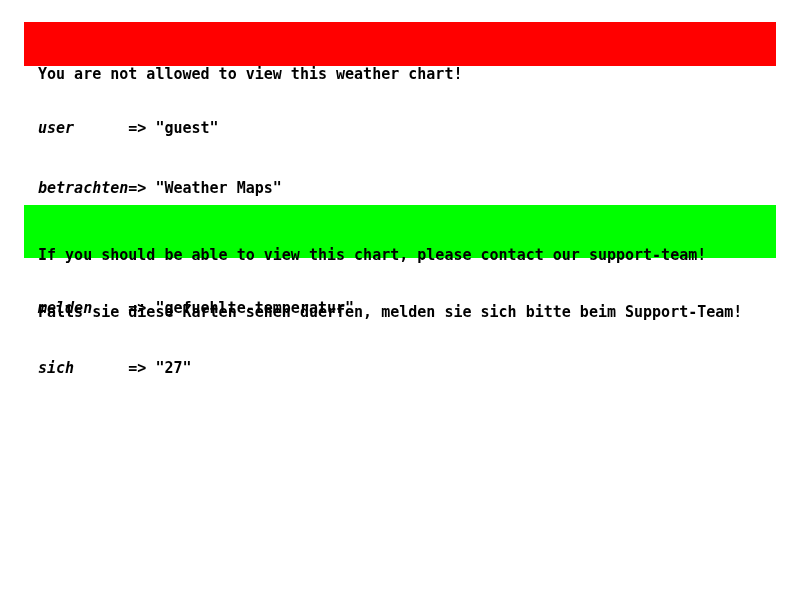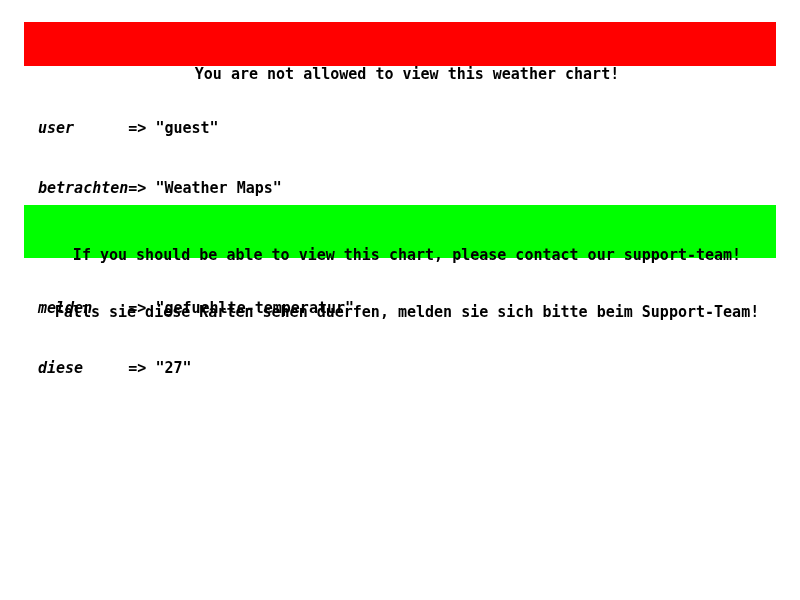--- a/index.html
+++ b/index.html
@@ -14,21 +14,20 @@
     position: relative;
   }
   .banner {
     position: absolute;
     left: 24px;
     width: 752px;
     height: 44px;
     padding: 5px 0 0 14px;
     line-height: 19px;
     white-space: pre;
-    text-align: center;
   }
   .banner-error { top: 22px; background: #ff0000; }
   .banner-support { top: 205px; height: 53px; padding-top: 3px; background: #00ff00; }
   .params {
     position: absolute;
     left: 38px;
     top: 78px;
     line-height: 20px;
     white-space: pre;
   }
@@ -51,21 +50,21 @@
 
 <div class="banner banner-error">
   <div>You are not allowed to view this weather chart!</div>
 </div>
 
 <div class="params">
   <div class="param-row"><span class="param-key">user</span><span class="param-arrow">=&gt;</span><span class="param-value">"guest"</span></div>
   <div class="param-row"><span class="param-key">betrachten</span><span class="param-arrow">=&gt;</span><span class="param-value">"Weather Maps"</span></div>
   <div class="param-row"><span class="param-key">map</span><span class="param-arrow">=&gt;</span><span class="param-value">"0010"</span></div>
   <div class="param-row"><span class="param-key">melden</span><span class="param-arrow">=&gt;</span><span class="param-value">"gefuehlte-temperatur"</span></div>
-  <div class="param-row"><span class="param-key">diese</span><span class="param-arrow">=&gt;</span><span class="param-value">"27"</span></div>
+  <div class="param-row"><span class="param-key">sich</span><span class="param-arrow">=&gt;</span><span class="param-value">"27"</span></div>
 </div>
 
 <div class="banner banner-support">
   <div>If you should be able to view this chart, please contact our support-team!</div>
   <div>Falls sie diese Karten sehen duerfen, melden sie sich bitte beim Support-Team!</div>
 </div>
 
 <div class="footer">
 </div>
 

